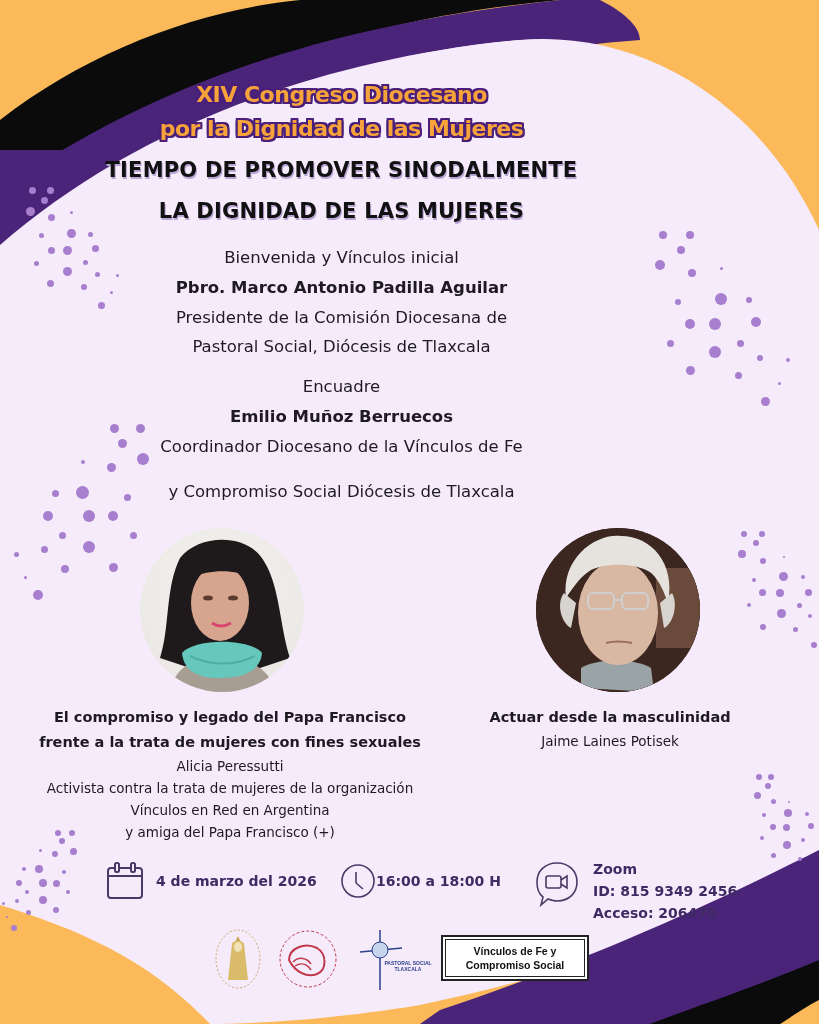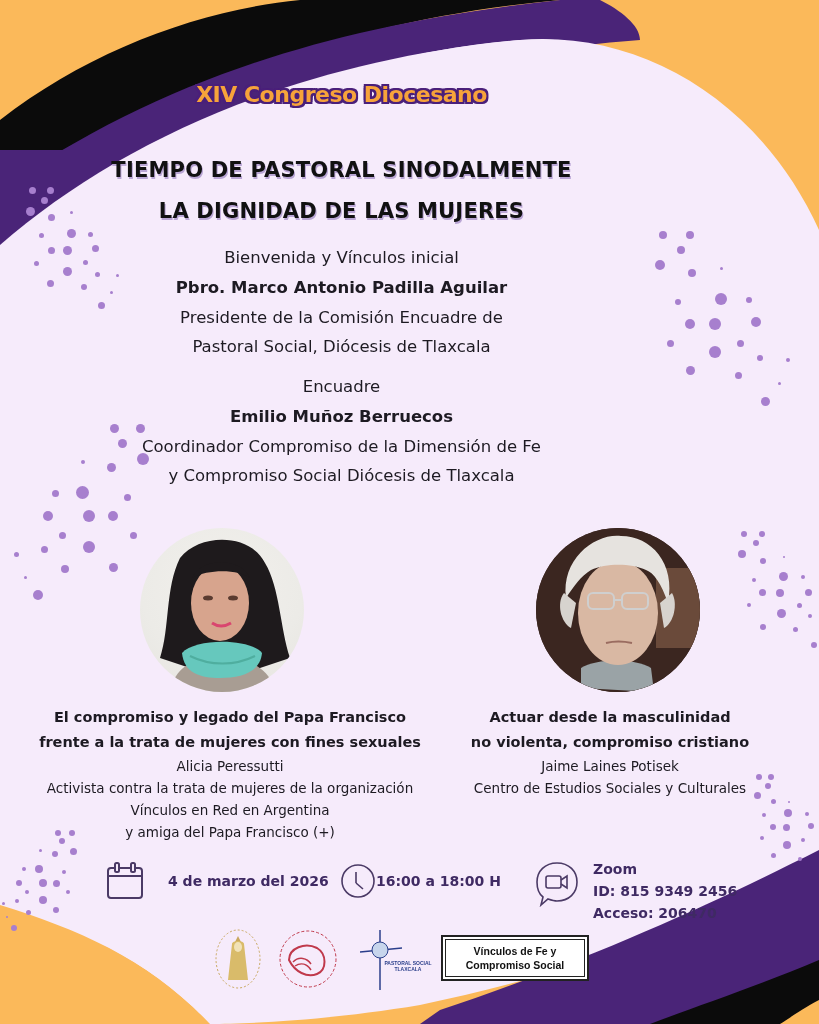--- a/index.html
+++ b/index.html
@@ -198,35 +198,36 @@
     <div class="dot" style="left:2px;top:902px;width:3px;height:3px"></div>
     <div class="dot" style="left:15px;top:899px;width:4px;height:4px"></div>
     <div class="dot" style="left:39px;top:896px;width:8px;height:8px"></div>
     <div class="dot" style="left:26px;top:910px;width:5px;height:5px"></div>
     <div class="dot" style="left:53px;top:907px;width:6px;height:6px"></div>
     <div class="dot" style="left:6px;top:916px;width:2px;height:2px"></div>
     <div class="dot" style="left:11px;top:925px;width:6px;height:6px"></div>
   </div>
 
   <div class="center t1" style="top:82px">XIV Congreso Diocesano</div>
-  <div class="center t2" style="top:158px">TIEMPO DE PASTORAL SINODALMENTE</div>
+  <div class="center t1" style="top:116px">por la Dignidad de las Mujeres</div>
+  <div class="center t2" style="top:158px">TIEMPO DE PROMOVER SINODALMENTE</div>
   <div class="center t2" style="top:199px">LA DIGNIDAD DE LAS MUJERES</div>
 
   <div>
     <div class="center body-line" style="top:248px">Bienvenida y Vínculos inicial</div>
     <div class="center body-line bold-line" style="top:278px">Pbro. Marco Antonio Padilla Aguilar</div>
-    <div class="center body-line" style="top:308px">Presidente de la Comisión Encuadre de</div>
+    <div class="center body-line" style="top:308px">Presidente de la Comisión Diocesana de</div>
     <div class="center body-line" style="top:337px">Pastoral Social, Diócesis de Tlaxcala</div>
   </div>
 
   <div>
     <div class="center body-line" style="top:377px">Encuadre</div>
     <div class="center body-line bold-line" style="top:407px">Emilio Muñoz Berruecos</div>
-    <div class="center body-line" style="top:437px">Coordinador Compromiso de la Dimensión de Fe</div>
-    <div class="center body-line" style="top:466px">y Compromiso Social Diócesis de Tlaxcala</div>
+    <div class="center body-line" style="top:437px">Coordinador Diocesano de la Vínculos de Fe</div>
+    <div class="center body-line" style="top:482px">y Compromiso Social Diócesis de Tlaxcala</div>
   </div>
 
 
   <div class="photo photo-1">
     <svg width="164" height="164" viewBox="0 0 164 164" xmlns="http://www.w3.org/2000/svg">
       <path d="M40,30 C60,5 110,5 125,35 C140,60 140,100 150,130 L120,140 L50,140 L20,130 C30,100 25,60 40,30 Z" fill="#1e1a1c"></path>
       <ellipse cx="80" cy="75" rx="29" ry="38" fill="#d7a48d"></ellipse>
       <path d="M52,50 C60,30 100,28 110,50 C100,42 70,40 52,50 Z" fill="#1e1a1c"></path>
       <ellipse cx="68" cy="70" rx="5" ry="2.5" fill="#5a3b30"></ellipse>
       <ellipse cx="93" cy="70" rx="5" ry="2.5" fill="#5a3b30"></ellipse>
@@ -256,35 +257,33 @@
     <div class="ttl">El compromiso y legado del Papa Francisco</div>
     <div class="ttl">frente a la trata de mujeres con fines sexuales</div>
     <div>Alicia Peressutti</div>
     <div>Activista contra la trata de mujeres de la organización</div>
     <div>Vínculos en Red en Argentina</div>
     <div>y amiga del Papa Francisco (+)</div>
   </div>
 
   <div class="talk" style="left:440px;top:705px;width:340px">
     <div class="ttl">Actuar desde la masculinidad</div>
-    <div class="ttl">no violenta, compromiso cristiano</div>
     <div>Jaime Laines Potisek</div>
-    <div>Centro de Estudios Sociales y Culturales</div>
   </div>
 
   <div class="info" style="left:106px;top:862px">
     <span>
       <svg class="icon-svg" width="38" height="38" viewBox="0 0 38 38">
         <rect x="2" y="6" width="34" height="30" rx="3" fill="none" stroke="#4b3a66" stroke-width="2"></rect>
         <line x1="2" y1="14" x2="36" y2="14" stroke="#4b3a66" stroke-width="2"></line>
         <rect x="9" y="1" width="4" height="9" rx="1.5" fill="#f6ebfb" stroke="#4b3a66" stroke-width="2"></rect>
         <rect x="25" y="1" width="4" height="9" rx="1.5" fill="#f6ebfb" stroke="#4b3a66" stroke-width="2"></rect>
       </svg>
     </span>
-    <span style="margin-left:24px">4 de marzo del 2026</span>
+    <span style="margin-left:12px">4 de marzo del 2026</span>
   </div>
 
   <div class="info" style="left:340px;top:863px">
     <span>
       <svg class="icon-svg" width="36" height="36" viewBox="0 0 36 36">
         <circle cx="18" cy="18" r="16" fill="none" stroke="#4b3a66" stroke-width="1.6"></circle>
         <line x1="16" y1="9" x2="16" y2="20" stroke="#4b3a66" stroke-width="1.6"></line>
         <line x1="16" y1="20" x2="23" y2="26" stroke="#4b3a66" stroke-width="1.6"></line>
       </svg>
     </span>

